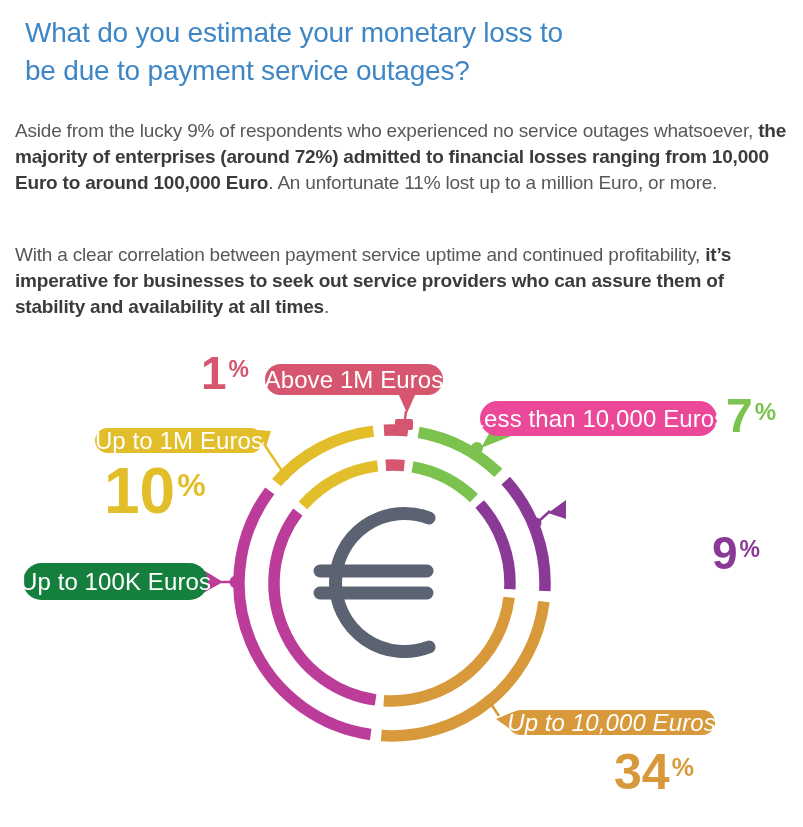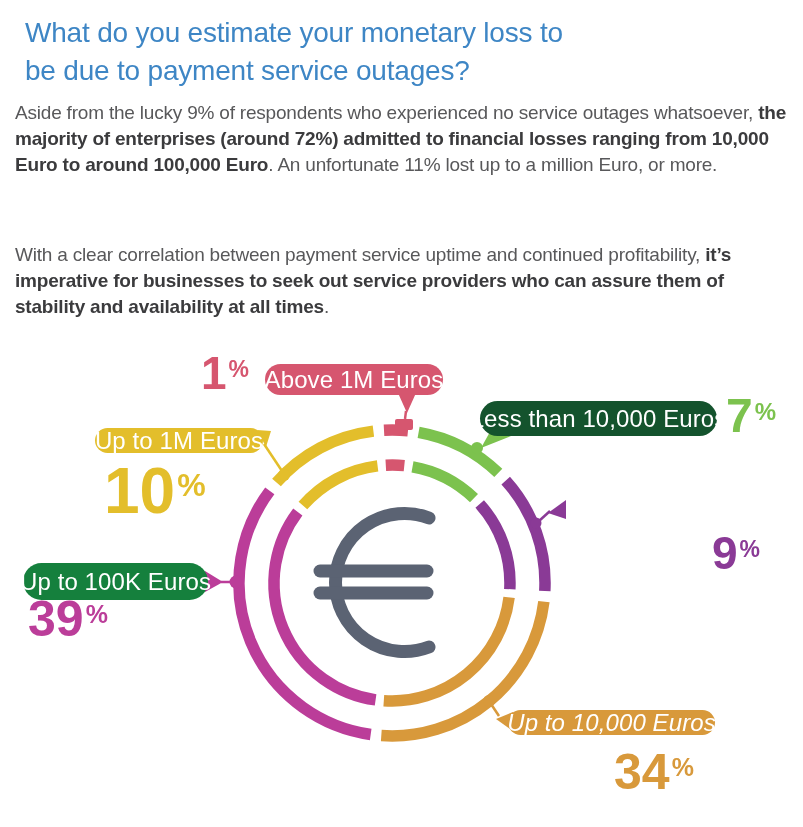--- a/index.html
+++ b/index.html
@@ -10,21 +10,21 @@
   .page-title{
     position:absolute;left:15px;top:4px;margin:10px;
     font-size:28px;line-height:38px;font-weight:400;letter-spacing:-0.2px;
     color:#3E86C5;white-space:pre-line;
   }
   .body-copy{
     position:absolute;left:15px;width:780px;margin:0;
     font-size:19px;line-height:26px;color:#58585A;letter-spacing:-0.2px;
   }
   .body-copy .b{font-weight:700;color:#3B3B3D;}
-  .p1{top:100px;}
+  .p1{top:118px;}
   .p2{top:242px;}
   .chart{position:absolute;left:0;top:0;width:803px;height:827px;}
   .rings-svg{position:absolute;left:0;top:0;width:803px;height:827px;}
   .badge{
     position:absolute;display:flex;align-items:center;justify-content:center;
     border-radius:999px;color:#ffffff;font-size:24px;letter-spacing:0.1px;
     white-space:nowrap;
   }
   .pct{
     position:absolute;line-height:1;font-weight:700;white-space:nowrap;
@@ -77,21 +77,21 @@
         <line x1="264" y1="444" x2="282" y2="471" stroke="#E3BE2B" stroke-width="2.5"></line>
         <circle cx="284" cy="475" r="6" fill="#E3BE2B"></circle>
         <path d="M429 518 A69 69 0 1 0 429 647" fill="none" stroke="#5B6373" stroke-width="13" stroke-linecap="round"></path>
         <line x1="320" y1="571" x2="427" y2="571" stroke="#5B6373" stroke-width="13" stroke-linecap="round"></line>
         <line x1="320" y1="593" x2="427" y2="593" stroke="#5B6373" stroke-width="13" stroke-linecap="round"></line>
       </svg>
 
     <div class="badge" style="left: 265px; top: 364px; width: 178px; height: 31px; background: rgb(214, 86, 111);">
       <span>Above 1M Euros</span>
     </div>
-    <div class="badge" style="left: 480px; top: 401px; width: 237px; height: 35px; background: #14532d;">
+    <div class="badge" style="left: 480px; top: 401px; width: 237px; height: 35px; background: #ec4899;">
       <span>Less than 10,000 Euros</span>
     </div>
     <div class="badge" style="left: 508px; top: 710px; width: 207px; height: 25px; background: rgb(216, 153, 59); font-style: italic;">
       <span>Up to 10,000 Euros</span>
     </div>
     <div class="badge" style="left: 23px; top: 563px; width: 185px; height: 37px; background: #15803d;">
       <span>Up to 100K Euros</span>
     </div>
     <div class="badge" style="left: 95px; top: 428px; width: 168px; height: 25px; background: rgb(227, 190, 43);">
       <span>Up to 1M Euros</span>
@@ -102,21 +102,18 @@
     </div>
     <div class="pct" style="left: 726px; top: 392px; font-size: 48px; color: rgb(124, 194, 78);">
       <span>7</span><span class="unit">%</span>
     </div>
     <div class="pct" style="left: 712px; top: 530px; font-size: 46px; color: rgb(138, 58, 150);">
       <span>9</span><span class="unit">%</span>
     </div>
     <div class="pct" style="left: 614px; top: 747px; font-size: 50px; color: rgb(216, 153, 59);">
       <span>34</span><span class="unit">%</span>
     </div>
-    <div class="pct" style="left: 28px; top: 594px; font-size: 50px; color: rgb(187, 61, 153);">
-      <span>39</span><span class="unit">%</span>
-    </div>
     <div class="pct" style="left: 104px; top: 459px; font-size: 64px; color: rgb(227, 190, 43);">
       <span>10</span><span class="unit">%</span>
     </div>
 
   </div>
 </div>
 
 </body></html>

